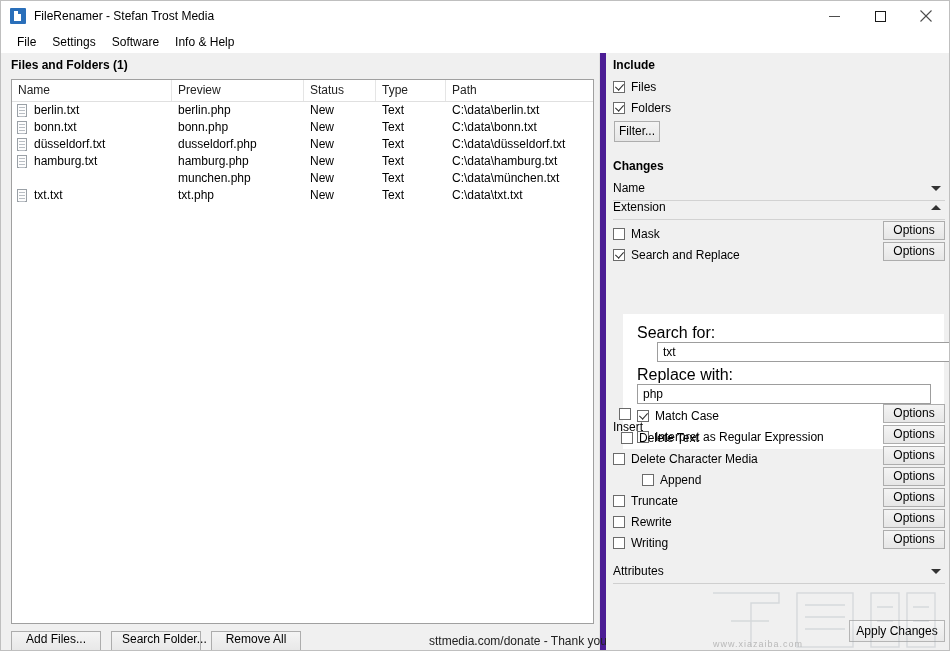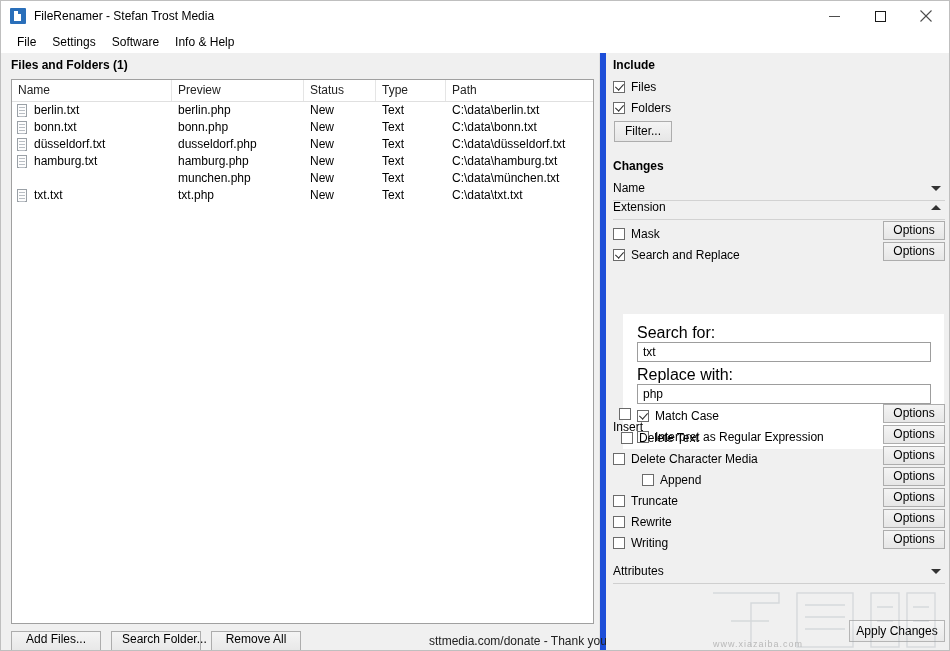--- a/index.html
+++ b/index.html
@@ -8,21 +8,21 @@
     overflow: hidden;
     background: #f0f0f0;
     font-family: "Liberation Sans", sans-serif;
     font-size: 12px;
     color: #000;
     -webkit-font-smoothing: antialiased;
   }
   #app {
     position: relative;
     width: 950px; height: 651px;
-    background: #1d4ed8;
+    background: #4c1d95;
     border: 1px solid #bfbfbf;
     box-sizing: border-box;
     overflow: hidden;
   }
 
   
   .titlebar {
     position: absolute; left: 0; top: 0;
     width: 100%; height: 30px;
     background: #ffffff;
@@ -430,21 +430,21 @@
 
     <div class="cb-row" style="top:25px;">
       <span class="cbox checked"></span>
       <span>Files</span>
     </div>
     <div class="cb-row" style="top:46px;">
       <span class="cbox checked"></span>
       <span>Folders</span>
     </div>
 
-    <div class="btn" style="position:absolute; left:8px; top:68px; width:58px; height:21px; line-height:19px; padding:0;">Filter...</div>
+    <div class="btn" style="position:absolute; left:8px; top:68px; width:46px; height:21px; line-height:19px; padding:0;">Filter...</div>
 
     <div class="rp-head" style="top:106px;">Changes</div>
 
     <div class="collapse-row" style="top:125px;">
       <span>Name</span>
       <span class="chev down"></span>
     </div>
     <div class="collapse-row" style="top:144px;">
       <span>Extension</span>
       <span class="chev up"></span>
@@ -457,21 +457,21 @@
     <div class="opt-btn" style="top:168px;">Options</div>
 
     <div class="cb-row" style="top:193px;">
       <span class="cbox checked"></span>
       <span>Search and Replace</span>
     </div>
     <div class="opt-btn" style="top:189px;">Options</div>
 
     <div class="sr-panel">
       <div class="sr-label" style="top:10px;">Search for:</div>
-      <div class="sr-input" style="top:28px;">txt</div>
+      <div class="sr-input" style="top:28px;margin-left:20px;">txt</div>
       <div class="sr-label" style="top:52px;">Replace with:</div>
       <div class="sr-input" style="top:70px;">php</div>
       <div class="sr-cb" style="top:94px;">
         <span class="cbox checked"></span>
         <span>Match Case</span>
       </div>
       <div class="sr-cb" style="top:115px;">
         <span class="cbox"></span>
         <span>Interpret as Regular Expression</span>
       </div>

